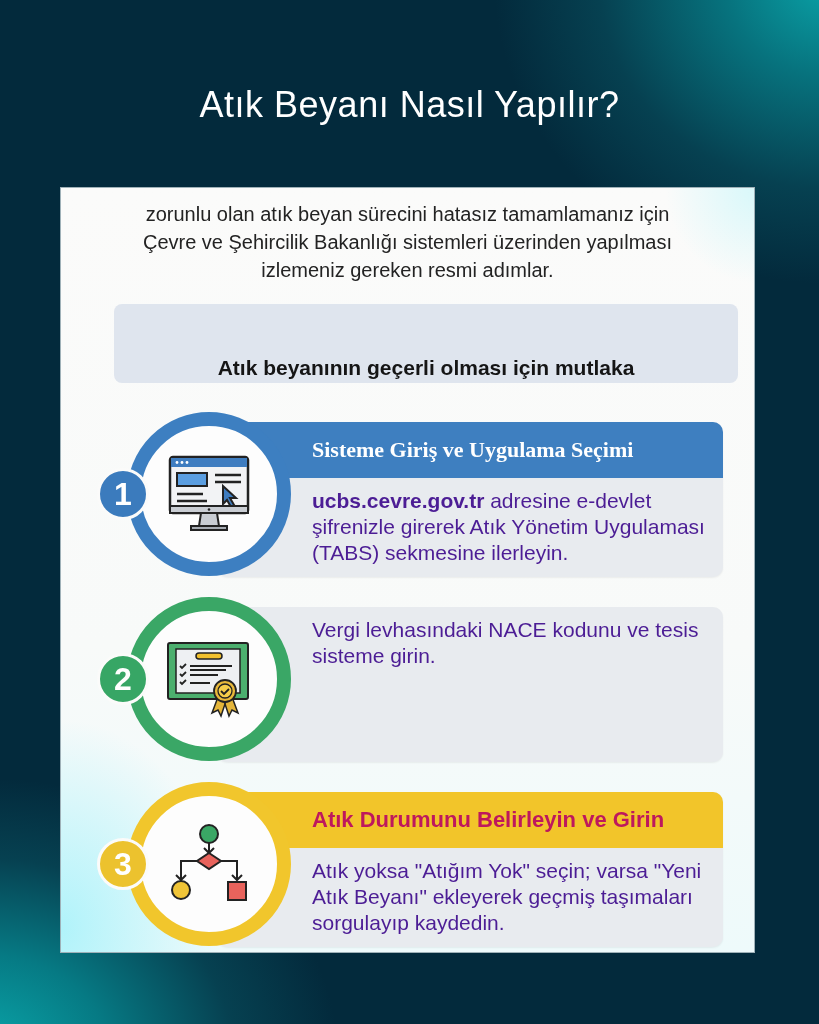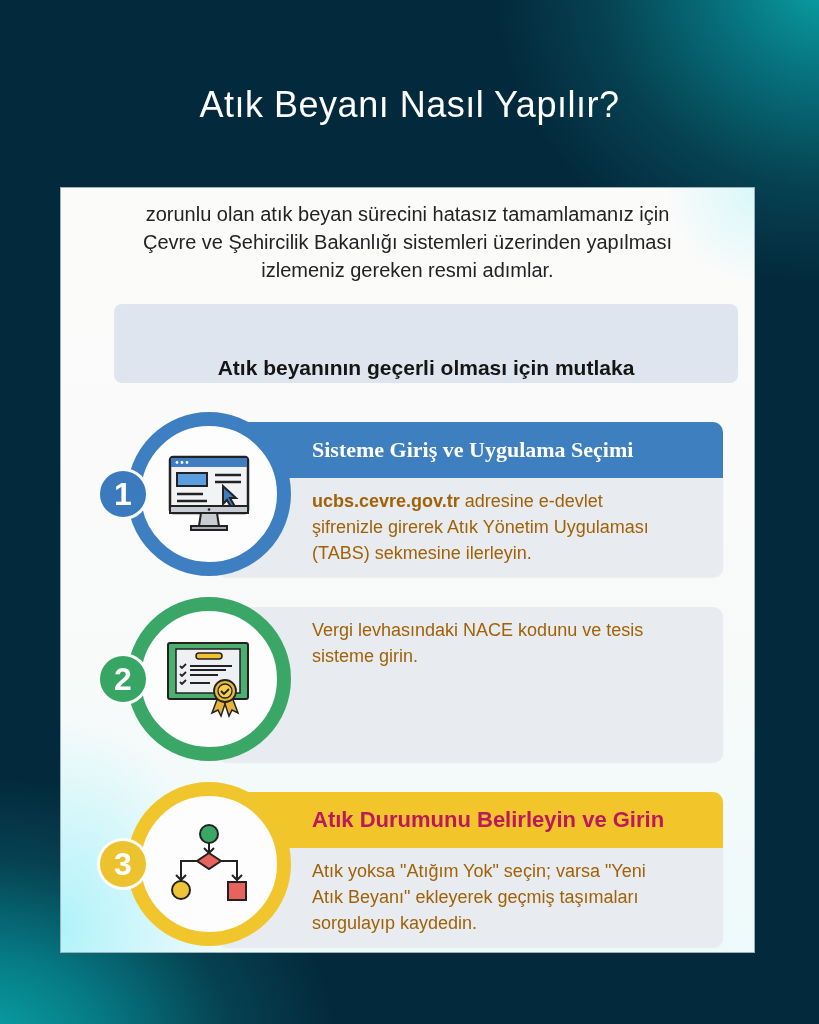--- a/index.html
+++ b/index.html
@@ -43,21 +43,21 @@
   .step .panel {
     position: absolute; left: 120px; top: 10px; width: 506px; height: 155px;
     background: #e8ebef; border-radius: 10px; overflow: hidden;
     box-shadow: 0 1px 2px rgba(0,0,0,0.06);
   }
   .step .header {
     height: 56px; display: flex; align-items: center; padding-left: 95px;
     color: #ffffff; font-weight: 700; font-size: 22px;
   }
   .step .body {
-    padding: 10px 14px 0 95px; color: #a16207; font-size: 18px; line-height: 26px;
+    padding: 10px 14px 0 95px; color: #4c1d95; font-size: 21px; line-height: 26px;
   }
   .step .body b { font-weight: 700; }
   .step .ring {
     position: absolute; left: 30px; top: 0; width: 164px; height: 164px;
     border-radius: 50%; border: 14px solid; background: #fdfdfd;
     display: flex; align-items: center; justify-content: center;
   }
   .step .num {
     position: absolute; left: 0; top: 56px; width: 52px; height: 52px; border-radius: 50%;
     color: #fff; font-weight: 700; font-size: 32px;

